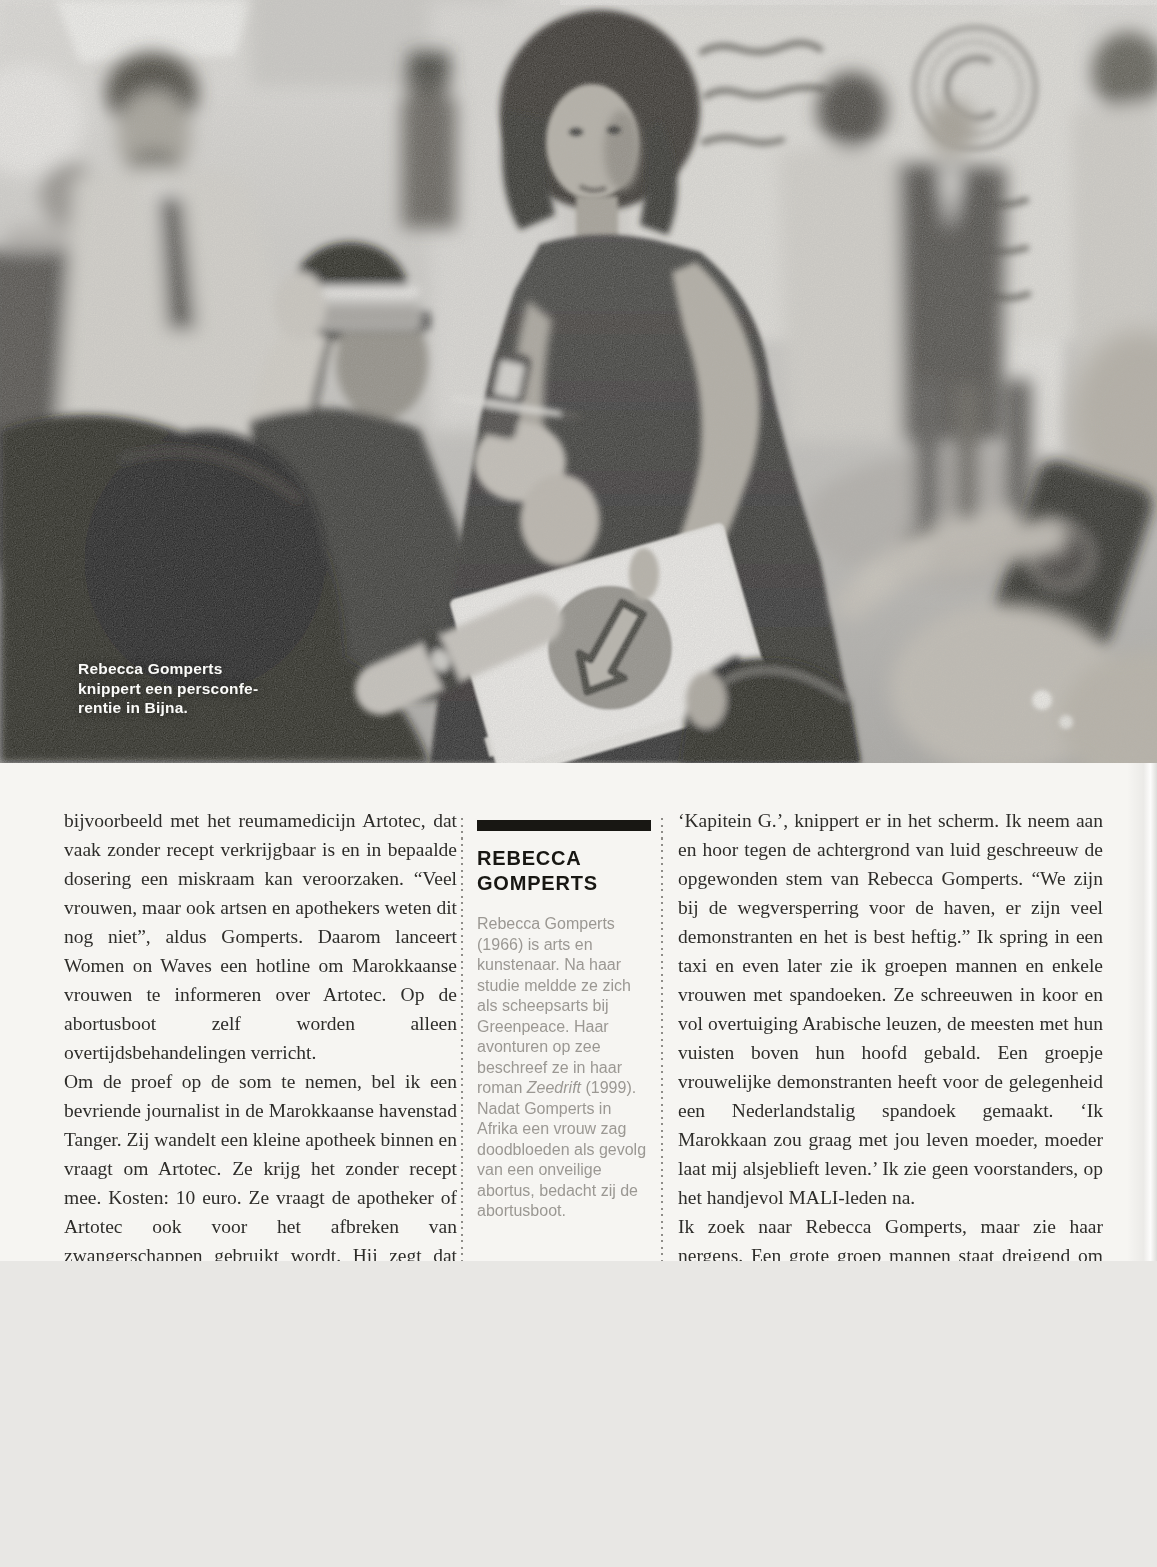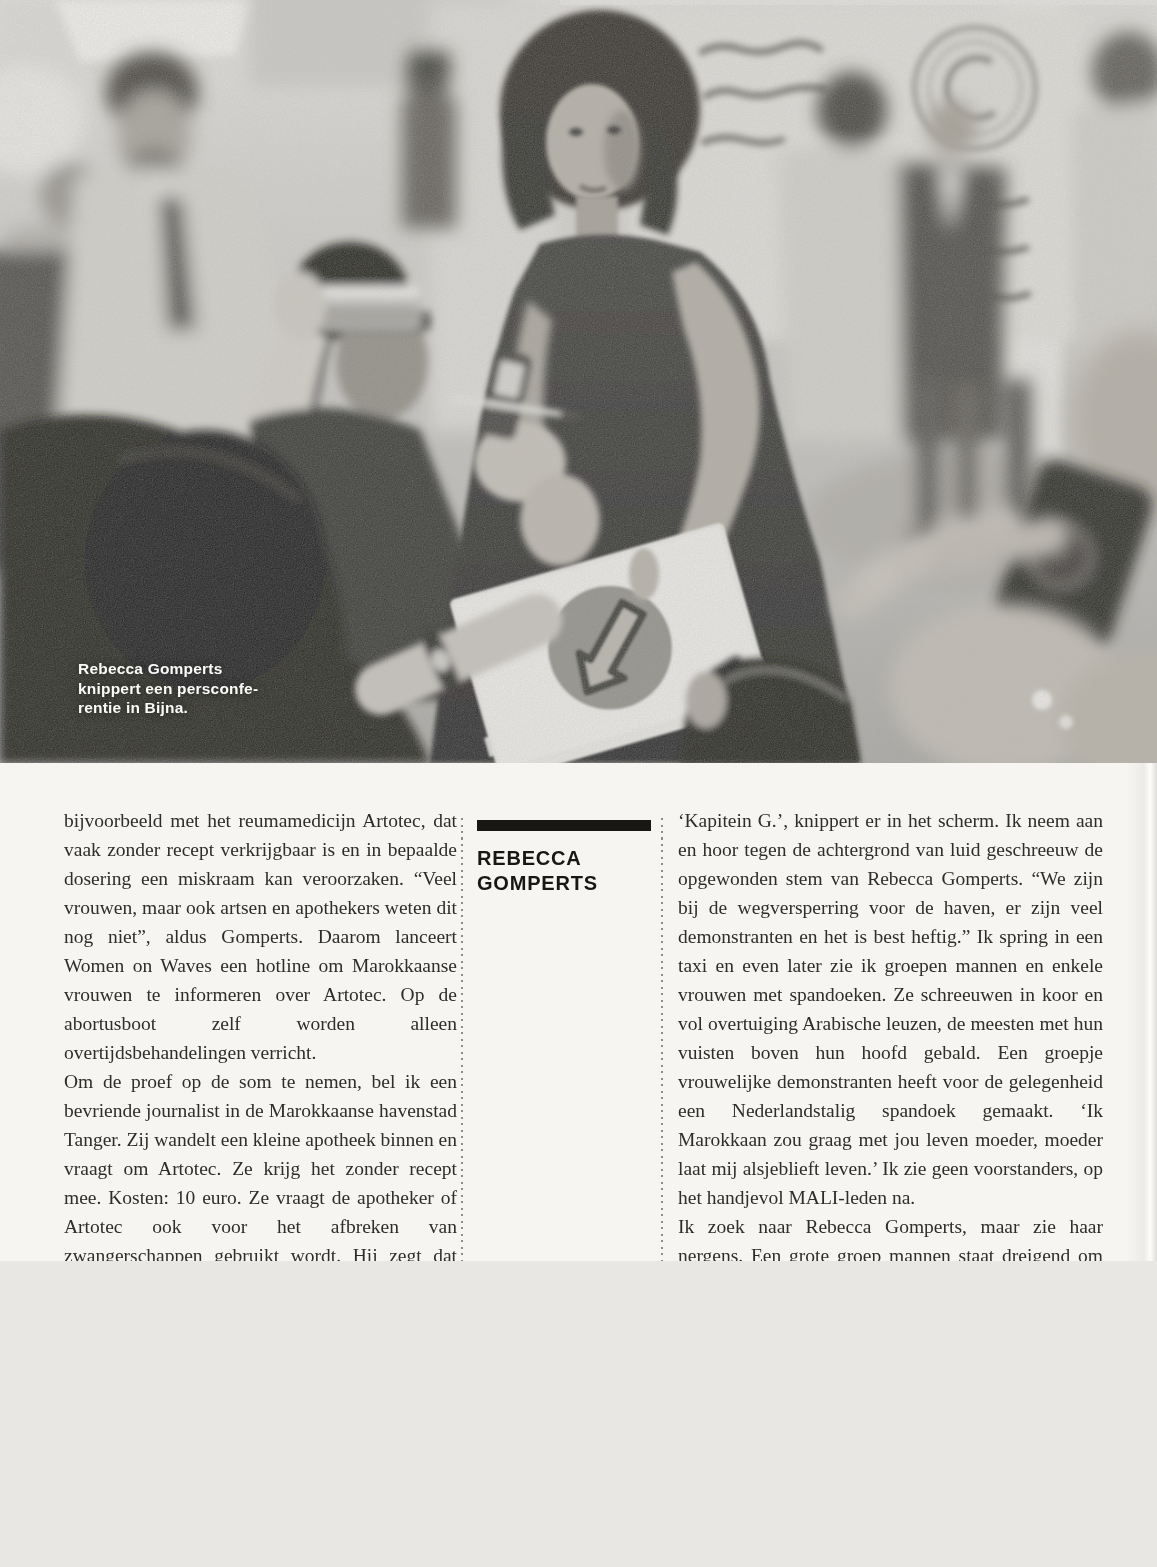--- a/index.html
+++ b/index.html
@@ -261,20 +261,22 @@
     <p>Om de proef op de som te nemen, bel ik een bevriende journalist in de Marokkaanse havenstad Tanger. Zij wandelt een kleine apotheek binnen en vraagt om Artotec. Ze krijg het zonder recept mee. Kosten: 10 euro. Ze vraagt de apotheker of Artotec ook voor het afbreken van zwangerschappen gebruikt wordt. Hij zegt dat niet te weten, maar vertelt vervolgens dat ‘heel veel meisjes’ bij zijn apotheek aankloppen voor ‘pillen om een zwangerschap te beëindigen’. “Soms smeken ze ons om een oplossing. We sturen ze dan naar een arts aan de overkant die clandestien abortussen verricht.”</p>
     <p class="subhead">NEDERLANDSTALIG SPANDOEK</p>
   </div>
 
   <div class="vrule vrule-1"></div>
   <div class="vrule vrule-2"></div>
 
   <div class="sidebar">
     <div class="sidebar-bar"></div>
     <h2 class="sidebar-title">REBECCA GOMPERTS</h2>
+    <p class="sidebar-text"><span>Rebecca Gomperts (1966) is arts en kunstenaar. Na haar studie meldde ze zich als scheepsarts bij Greenpeace. Haar avonturen op zee beschreef ze in haar roman </span><em>Zeedrift</em><span> (1999).</span></p>
+    <p class="sidebar-text">Nadat Gomperts in Afrika een vrouw zag doodbloeden als gevolg van een onveilige abortus, bedacht zij de abortusboot.</p>
   </div>
 
   <div class="col col-right">
     <p>‘Kapitein G.’, knippert er in het scherm. Ik neem aan en hoor tegen de achtergrond van luid geschreeuw de opgewonden stem van Rebecca Gomperts. “We zijn bij de wegversperring voor de haven, er zijn veel demonstranten en het is best heftig.” Ik spring in een taxi en even later zie ik groepen mannen en enkele vrouwen met spandoeken. Ze schreeuwen in koor en vol overtuiging Arabische leuzen, de meesten met hun vuisten boven hun hoofd gebald. Een groepje vrouwelijke demonstranten heeft voor de gelegenheid een Nederlandstalig spandoek gemaakt. ‘Ik Marokkaan zou graag met jou leven moeder, moeder laat mij alsjeblieft leven.’ Ik zie geen voorstanders, op het handjevol MALI-leden na.</p>
     <p>Ik zoek naar Rebecca Gomperts, maar zie haar nergens. Een grote groep mannen staat dreigend om twee beveiligers heen. “Ga weg, ga weg!” schreeuwen de mannen in de oren van de zichtbaar nerveuze beveiligers. Dan zie ik tussen de beveiligers een plukje haar uitsteken. Ik klim op de sokkel van een standbeeld en zie haar staan. Bijna opgeslokt door de aandringende mannenmenigte die nu ritmisch “Rot op, rot op!” over haar uitspuugt. De twee beveiligers</p>
   </div>
 
   <div class="footer">
     <span class="footer-magazine">ONEWORLD</span>
     <span class="footer-page">43</span>

